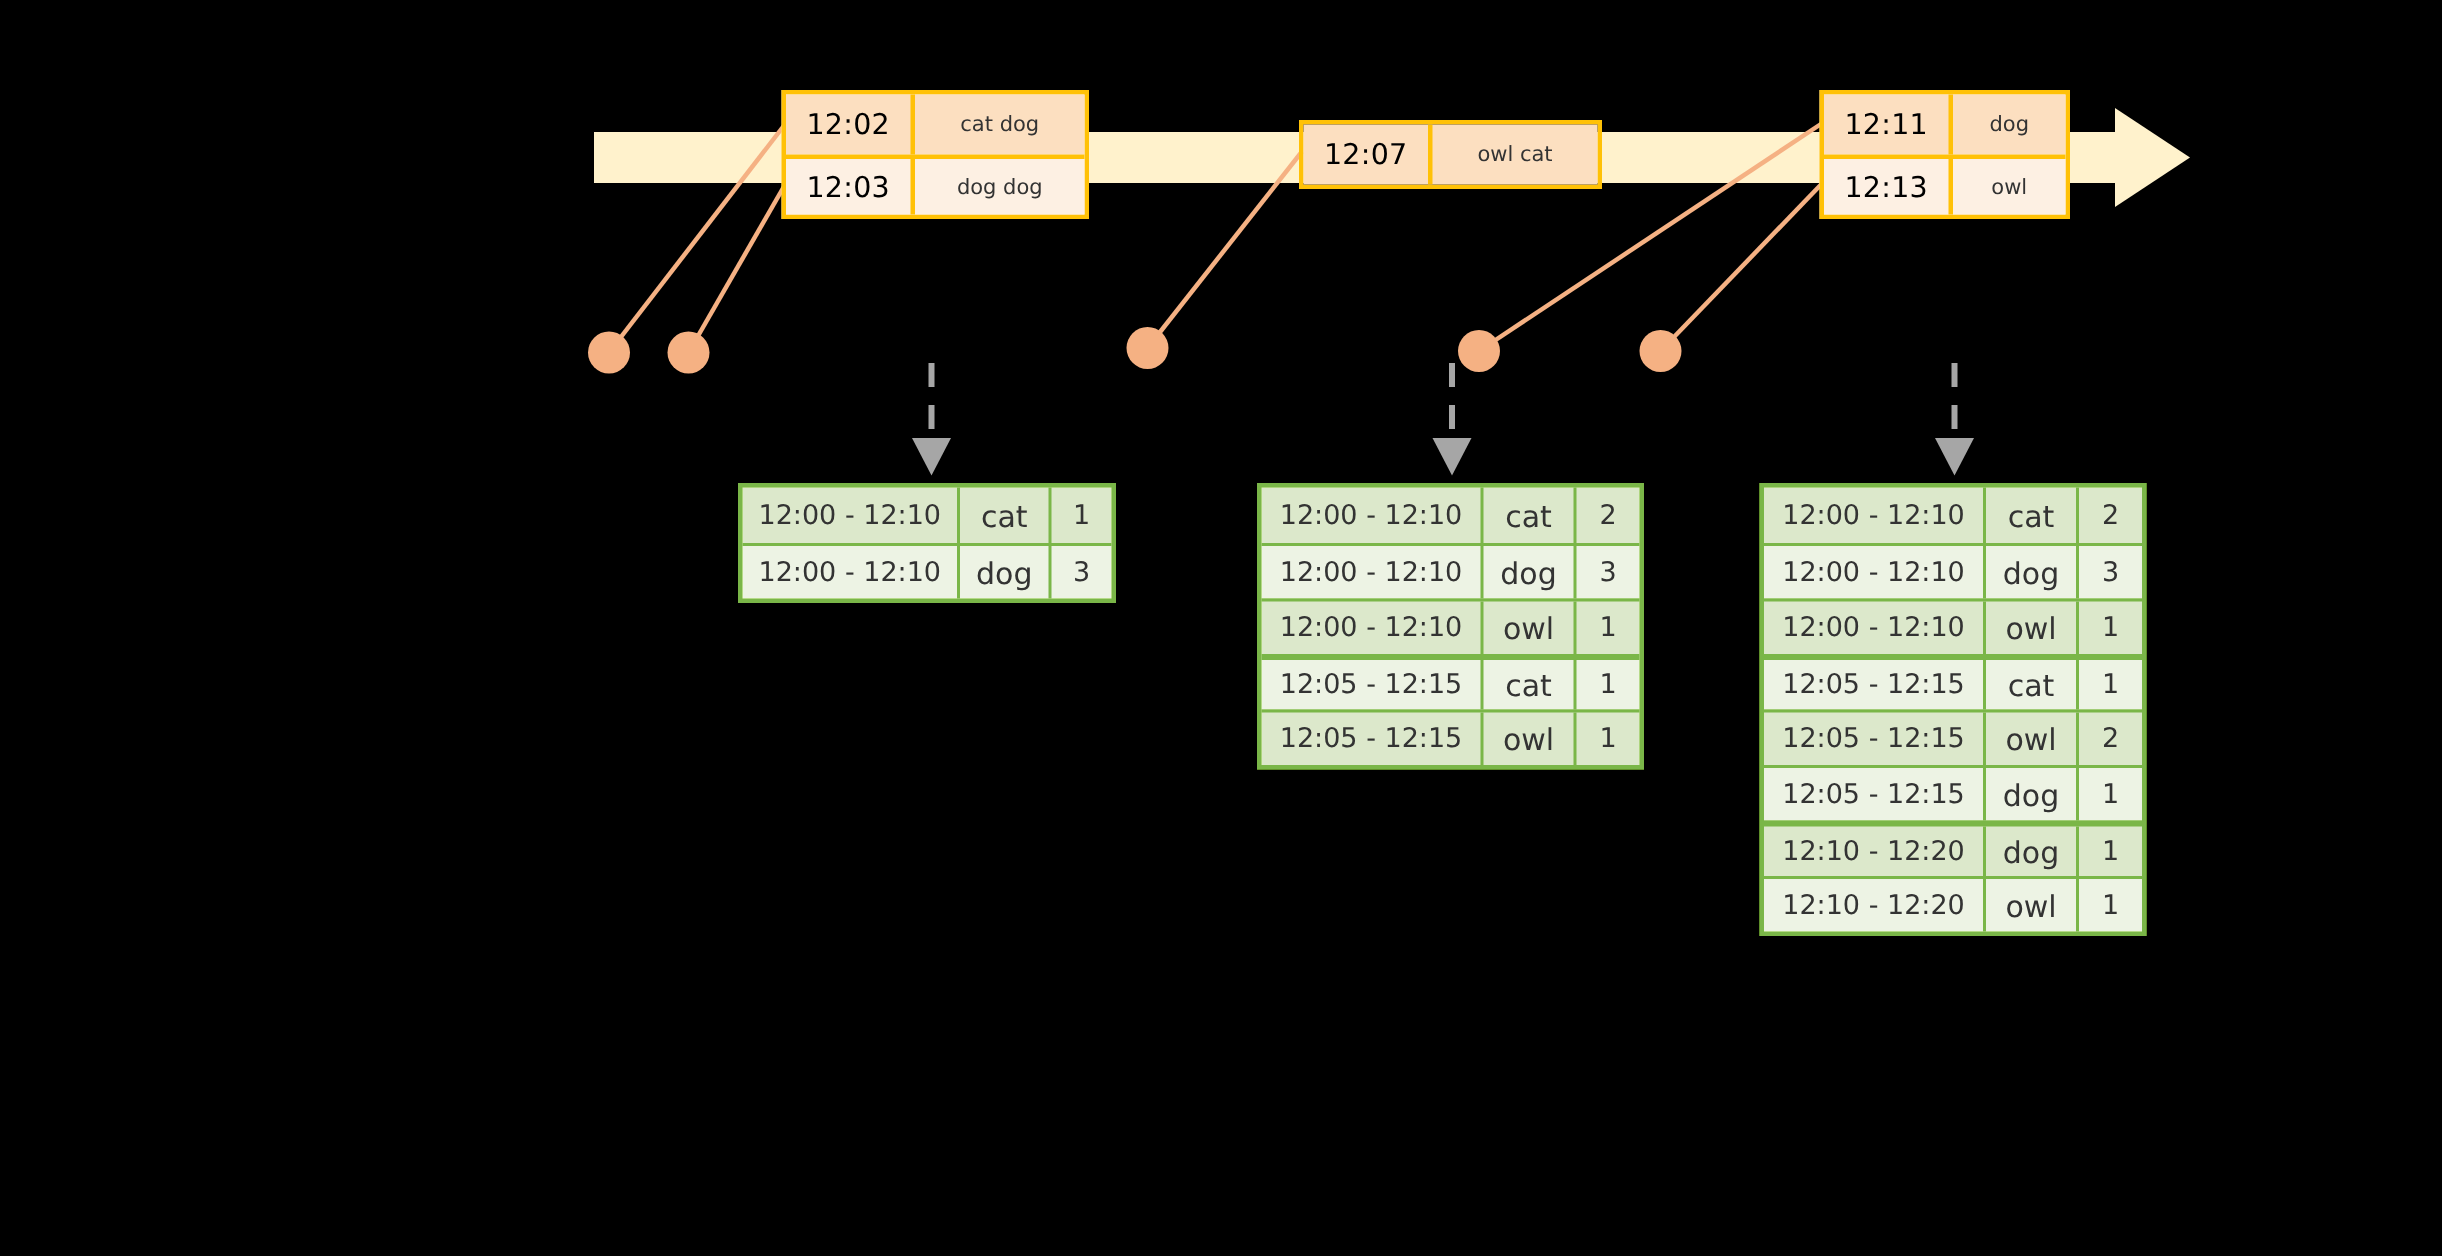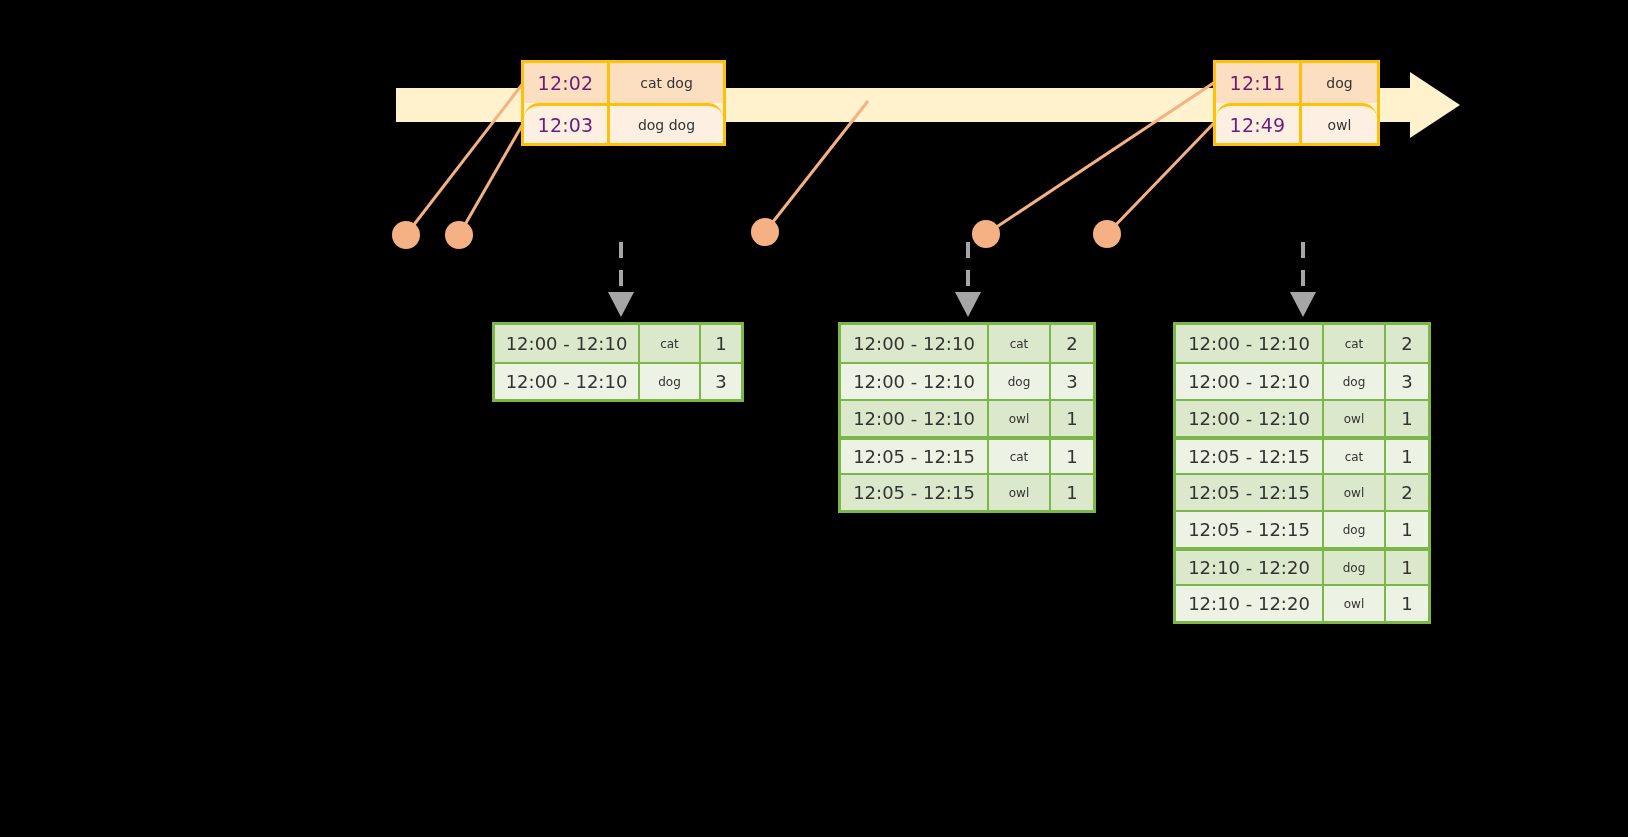--- a/index.html
+++ b/index.html
@@ -37,28 +37,28 @@
   }
   .evt-row {
     display: flex;
     height: 40px;
     box-sizing: border-box;
   }
   .evt-row + .evt-row {
     border-top: 3px solid #FFC107;
   }
   .evt-row.shade-a { background: #FCDFC0; }
-  .evt-row.shade-b { background: #FDF0E3; border-radius: 15px; }
+  .evt-row.shade-b { background: #FDF0E3; }
   .evt-time {
     width: 86px;
     display: flex;
     align-items: center;
     justify-content: center;
     font-size: 19px;
-    color: #701a75;
+    color: #000000;
     border-right: 3px solid #FFC107;
     box-sizing: border-box;
     letter-spacing: .2px;
   }
   .evt-val {
     flex: 1;
     display: flex;
     align-items: center;
     justify-content: center;
     font-size: 14px;
@@ -91,21 +91,21 @@
     font-size: 18px;
     color: #333333;
     border-right: 2px solid #7AB648;
     box-sizing: border-box;
     white-space: nowrap;
   }
   .res-key {
     display: flex;
     align-items: center;
     justify-content: center;
-    font-size: 12px;
+    font-size: 20px;
     color: #333333;
     border-right: 2px solid #7AB648;
     box-sizing: border-box;
   }
   .res-count {
     display: flex;
     align-items: center;
     justify-content: center;
     font-size: 18px;
     color: #333333;
@@ -168,28 +168,34 @@
     <div class="evt-row shade-a">
       <div class="evt-time">12:02</div>
       <div class="evt-val">cat dog</div>
     </div>
     <div class="evt-row shade-b">
       <div class="evt-time">12:03</div>
       <div class="evt-val">dog dog</div>
     </div>
   </div>
 
+  <div class="evt-box" style="left:866px; top:80px; width:202px;">
+    <div class="evt-row shade-a">
+      <div class="evt-time">12:07</div>
+      <div class="evt-val">owl cat</div>
+    </div>
+  </div>
 
   <div class="evt-box" style="left:1213px; top:60px; width:167px;">
     <div class="evt-row shade-a">
       <div class="evt-time">12:11</div>
       <div class="evt-val">dog</div>
     </div>
     <div class="evt-row shade-b">
-      <div class="evt-time">12:49</div>
+      <div class="evt-time">12:13</div>
       <div class="evt-val">owl</div>
     </div>
   </div>
 
   <div class="res-table t1" style="left:492px; top:322px;">
     <div class="res-row shade-a">
       <div class="res-window">12:00 - 12:10</div>
       <div class="res-key">cat</div>
       <div class="res-count">1</div>
     </div>

